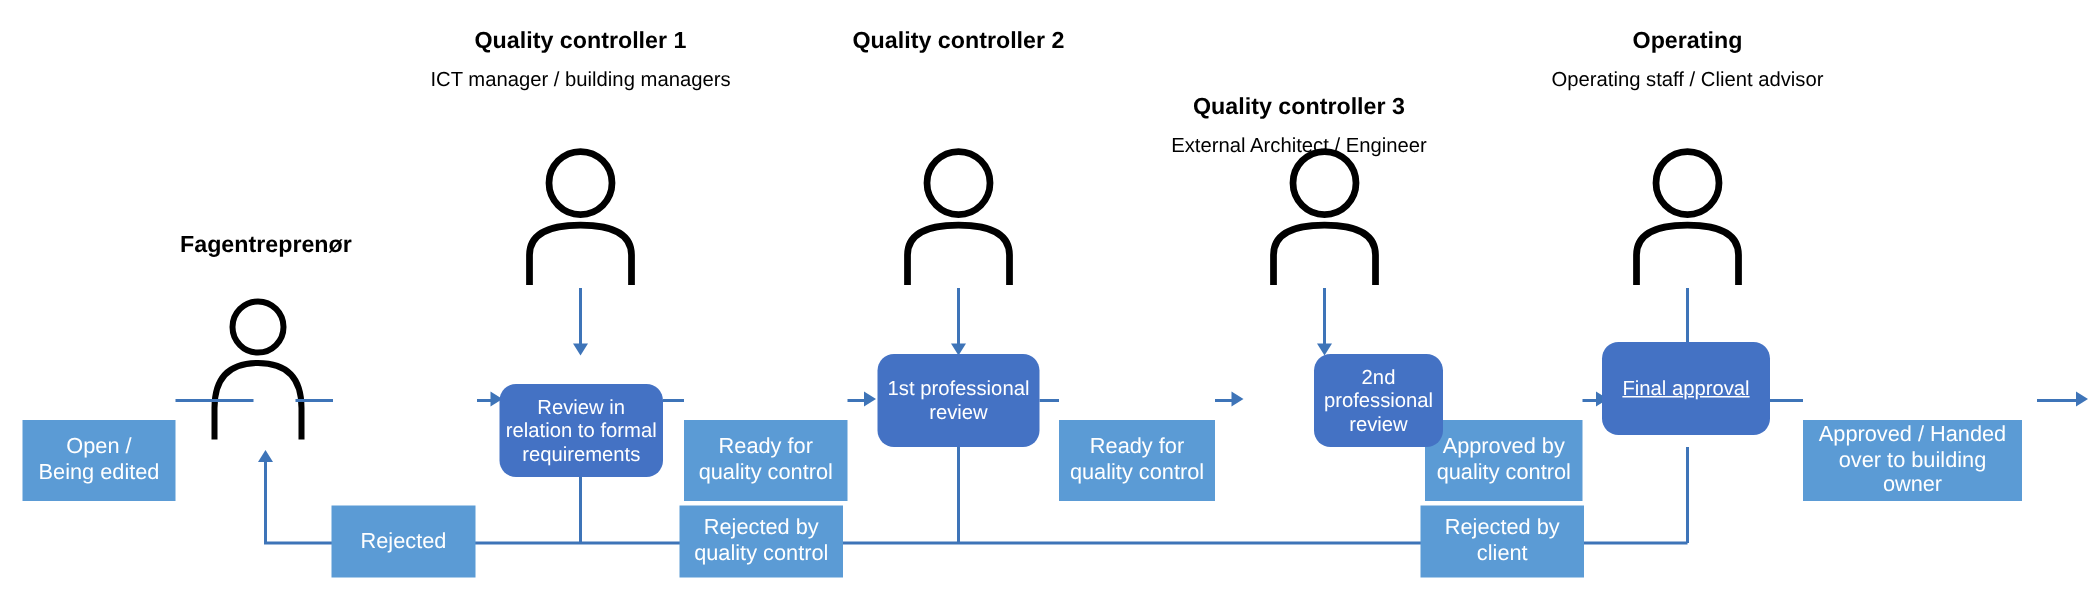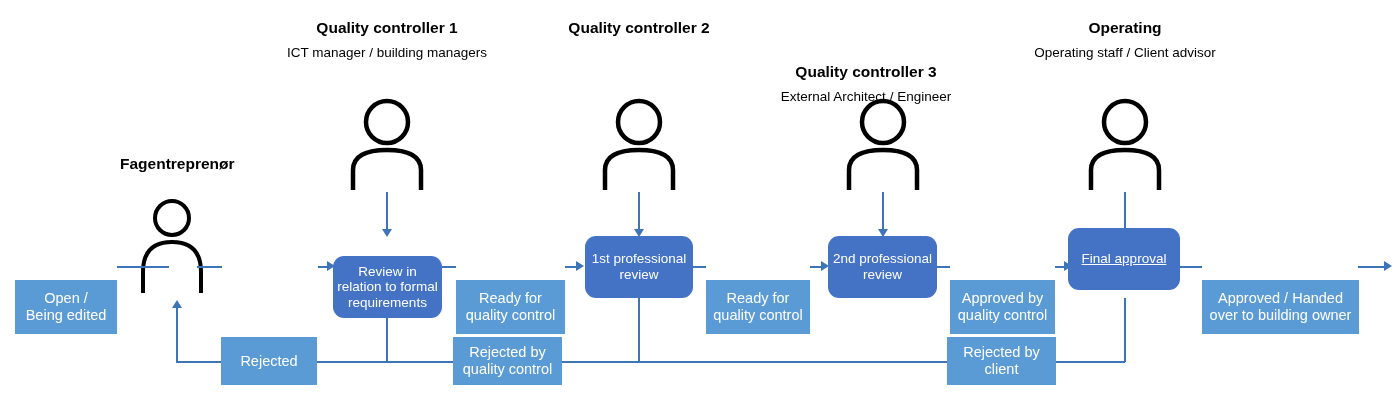--- a/index.html
+++ b/index.html
@@ -238,21 +238,21 @@
     </div>
   </div>
 
   <div class="node node-state" style="left:950px; top:240px; width:105px; height:54px;">
     <div>
       <span>Approved by</span>
       <span>quality control</span>
     </div>
   </div>
 
-  <div class="node node-state" style="left:1202px; top:240px; width:157px; height:54px;">
+  <div class="node node-state" style="left:1202px; top:240px; width:146px; height:54px;">
     <div>
       <span>Approved / Handed</span>
       <span>over to building owner</span>
     </div>
   </div>
 
   <div class="node node-task" style="left:333px; top:236px; width:109px; height:62px;margin-top:20px;">
     <div>
       <span>Review in</span>
       <span>relation to formal</span>
@@ -260,21 +260,21 @@
     </div>
   </div>
 
   <div class="node node-task" style="left:585px; top:236px; width:108px; height:62px;">
     <div>
       <span>1st professional</span>
       <span>review</span>
     </div>
   </div>
 
-  <div class="node node-task" style="left:828px; top:236px; width:109px; height:62px;justify-content:center;">
+  <div class="node node-task" style="left:876px; top:236px; width:86px; height:62px;justify-content:center;">
     <div>
       <span>2nd professional</span>
       <span>review</span>
     </div>
   </div>
 
   <div class="node node-task" style="left:1068px; top:228px; width:112px; height:62px;text-decoration:underline;">
     <div>
       <span>Final approval</span>
     </div>

